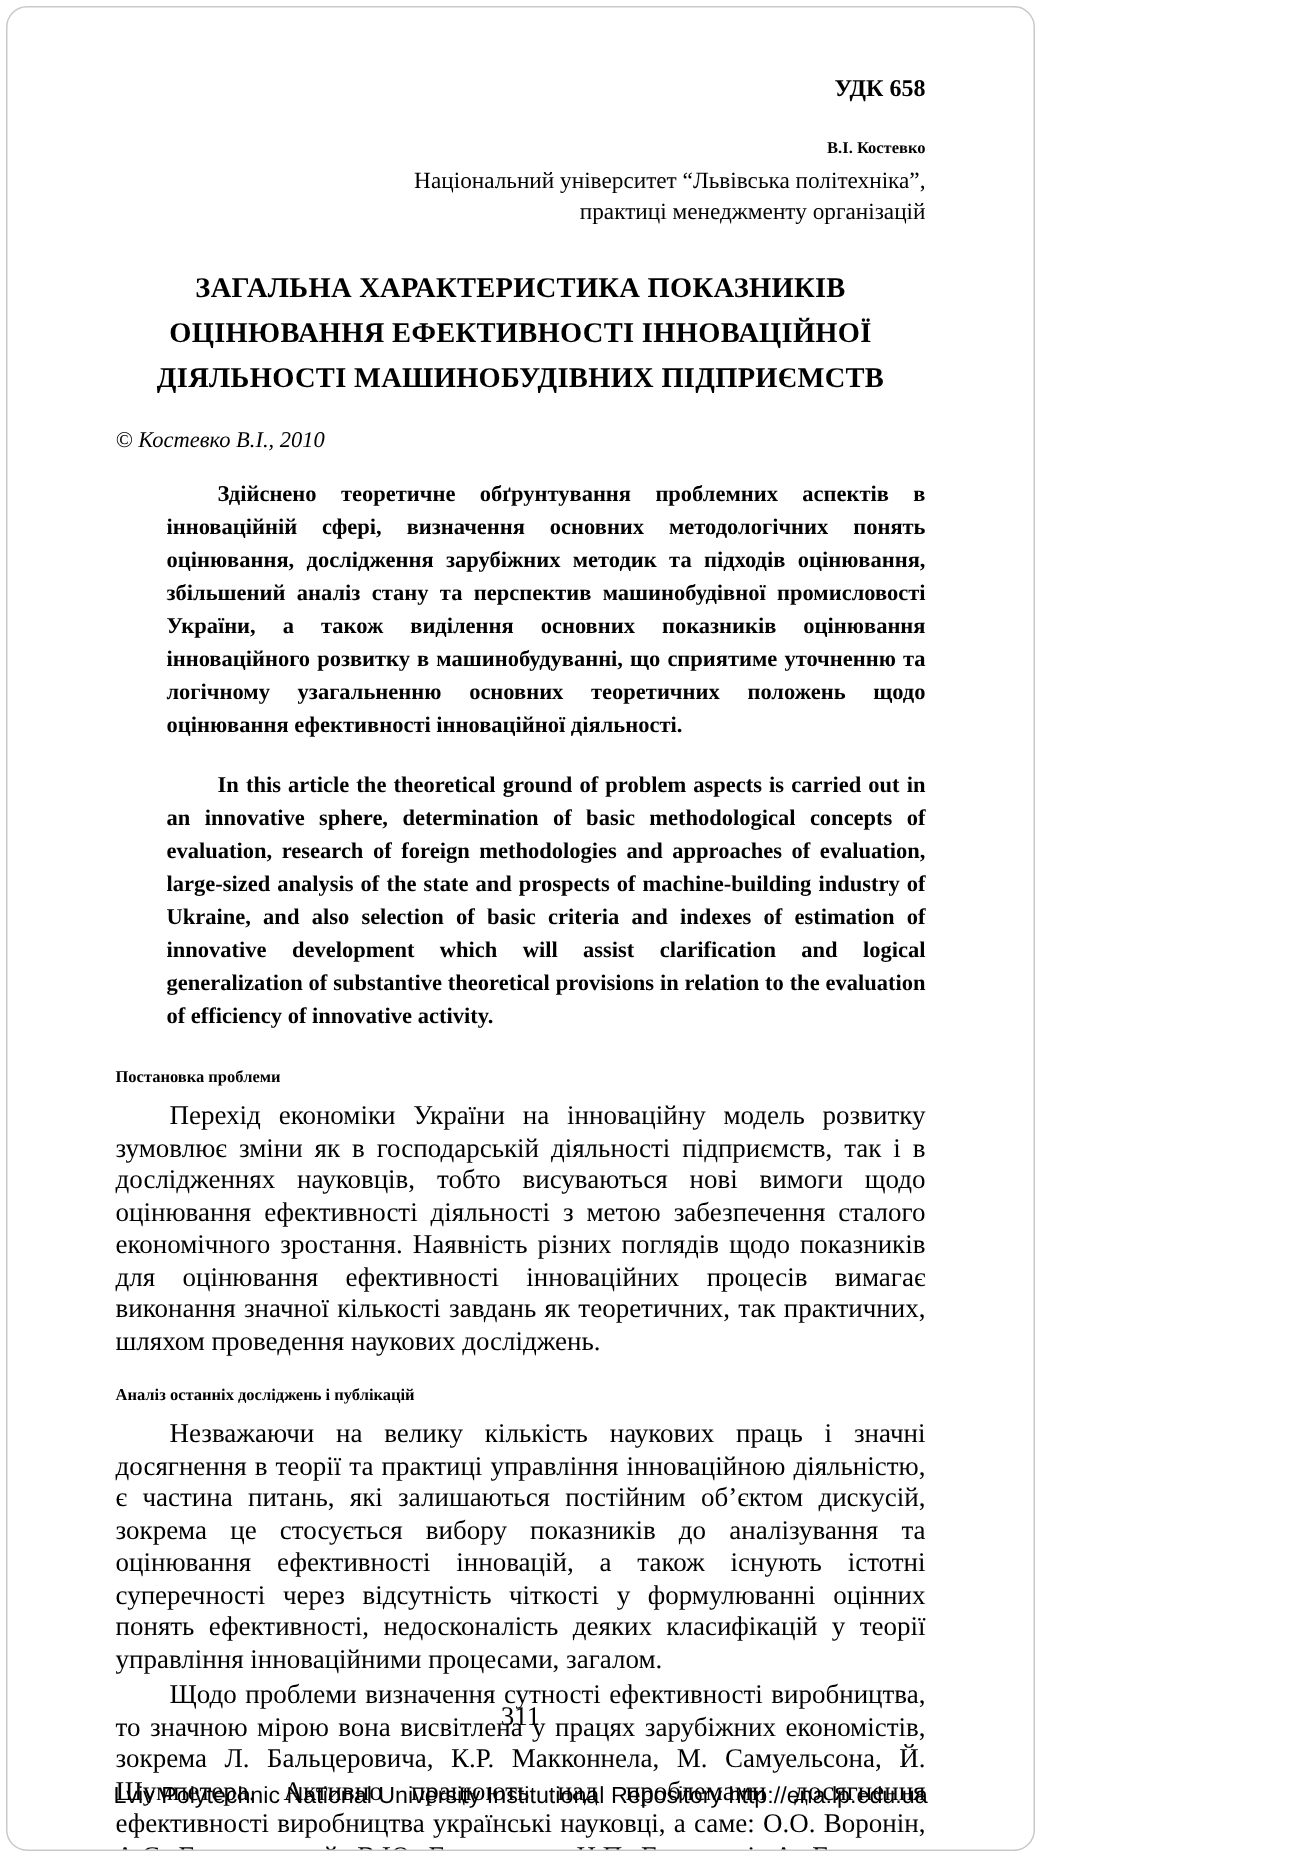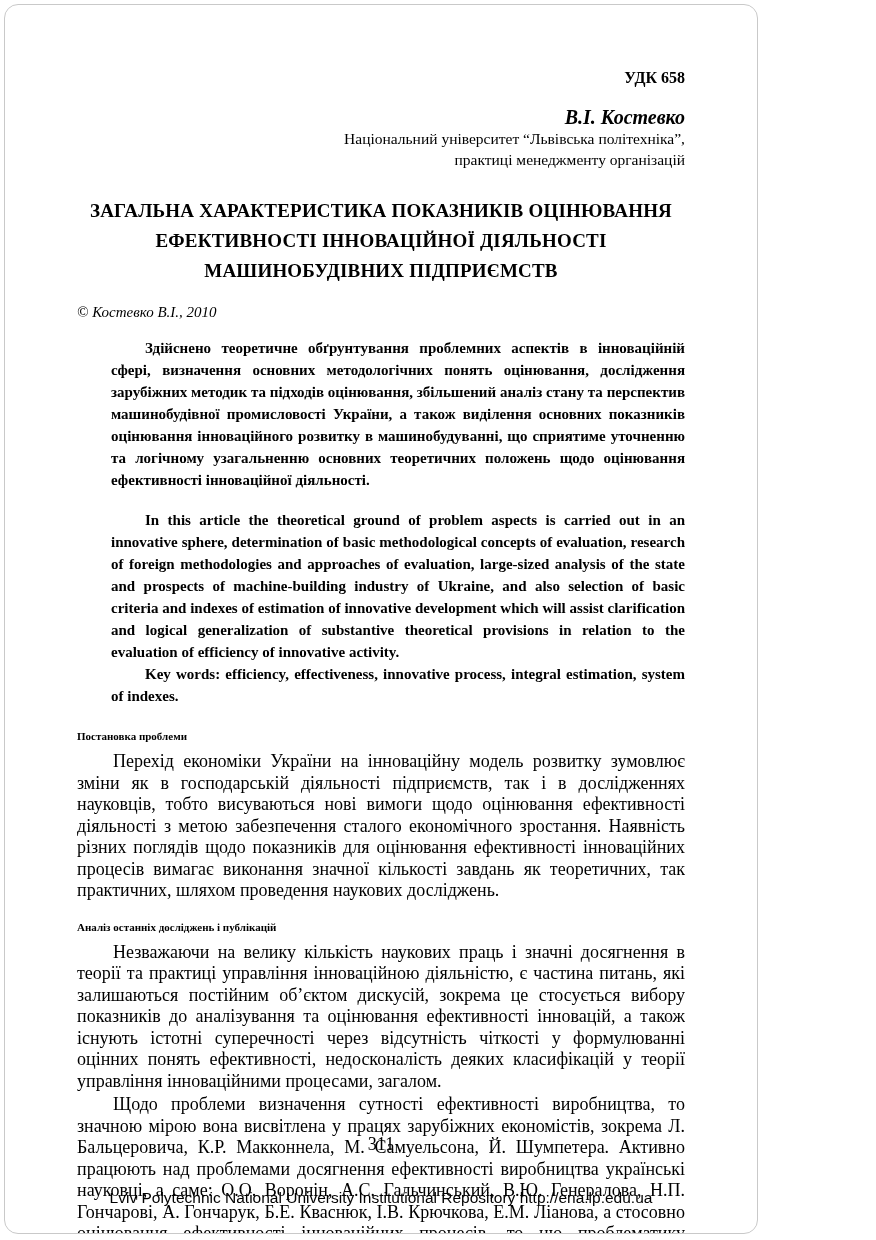--- a/index.html
+++ b/index.html
@@ -10,39 +10,38 @@
   body {
     width: 876px;
     height: 1240px;
     font-family: "Liberation Serif", serif;
     color: #000000;
     position: relative;
   }
   .page {
     position: absolute;
     left: 4px; top: 4px;
-    width: 754px; height: 1230px;
+    width: 686px; height: 1230px;
     box-sizing: border-box;
     border: 1px solid #c9c9c9;
     border-radius: 14px;
     background: #ffffff;
-    padding: 64px 72px 0 72px;
+    padding: 46px 72px 0 72px;
     overflow: hidden;
   }
   .right-block { text-align: right; }
   .udc {
     font-weight: bold;
     font-size: 16px;
     margin-bottom: 20px;
   }
   .author {
     font-weight: bold;
-    font-size: 20px;
+    font-size: 11px;
     line-height: 21px;
-    font-style: italic;
   }
   .affil {
     font-size: 15.5px;
     line-height: 21px;
   }
   h1.title {
     font-size: 19px;
     font-weight: bold;
     text-align: center;
     line-height: 30px;
@@ -113,21 +112,20 @@
   <h1 class="title">ЗАГАЛЬНА ХАРАКТЕРИСТИКА ПОКАЗНИКІВ ОЦІНЮВАННЯ ЕФЕКТИВНОСТІ ІННОВАЦІЙНОЇ ДІЯЛЬНОСТІ МАШИНОБУДІВНИХ ПІДПРИЄМСТВ</h1>
 
   <div class="copyright">© Костевко В.І., 2010</div>
 
   <div class="abstract">
     <p>Здійснено теоретичне обґрунтування проблемних аспектів в інноваційній сфері, визначення основних методологічних понять оцінювання, дослідження зарубіжних методик та підходів оцінювання, збільшений аналіз стану та перспектив машинобудівної промисловості України, а також виділення основних показників оцінювання інноваційного розвитку в машинобудуванні, що сприятиме уточненню та логічному узагальненню основних теоретичних положень щодо оцінювання ефективності інноваційної діяльності.</p>
   </div>
 
   <div class="abstract">
     <p>In this article the theoretical ground of problem aspects is carried out in an innovative sphere, determination of basic methodological concepts of evaluation, research of foreign methodologies and approaches of evaluation, large-sized analysis of the state and prospects of machine-building industry of Ukraine, and also selection of basic criteria and indexes of estimation of innovative development which will assist clarification and logical generalization of substantive theoretical provisions in relation to the evaluation of efficiency of innovative activity.</p>
-    <p>Key words: efficiency, effectiveness, innovative process, integral estimation, system of indexes.</p>
   </div>
 
   <div class="section">
     <h2 class="section-heading">Постановка проблеми</h2>
     <p class="body-par">Перехід економіки України на інноваційну модель розвитку зумовлює зміни як в господарській діяльності підприємств, так і в дослідженнях науковців, тобто висуваються нові вимоги щодо оцінювання ефективності діяльності з метою забезпечення сталого економічного зростання. Наявність різних поглядів щодо показників для оцінювання ефективності інноваційних процесів вимагає виконання значної кількості завдань як теоретичних, так практичних, шляхом проведення наукових досліджень.</p>
   </div>
 
   <div class="section">
     <h2 class="section-heading">Аналіз останніх досліджень і публікацій</h2>
     <p class="body-par">Незважаючи на велику кількість наукових праць і значні досягнення в теорії та практиці управління інноваційною діяльністю, є частина питань, які залишаються постійним об’єктом дискусій, зокрема це стосується вибору показників до аналізування та оцінювання ефективності інновацій, а також існують істотні суперечності через відсутність чіткості у формулюванні оцінних понять ефективності, недосконалість деяких класифікацій у теорії управління інноваційними процесами, загалом.</p>

